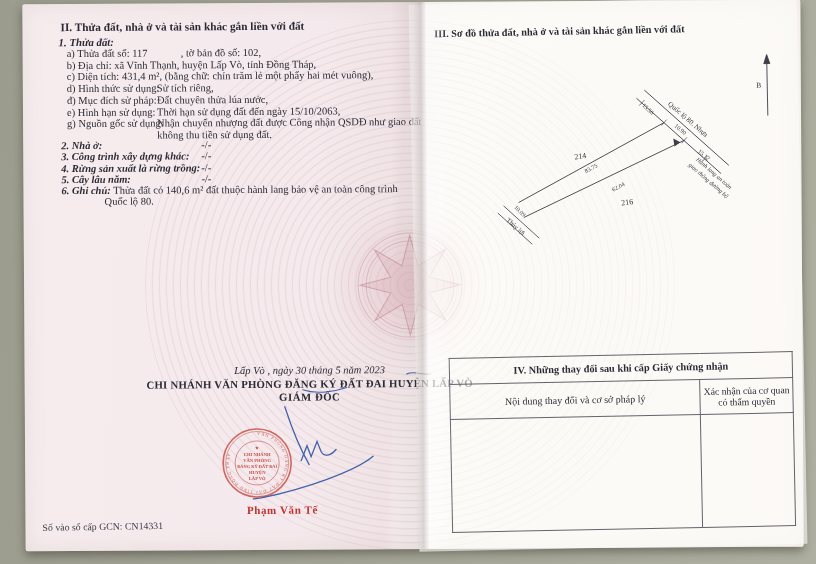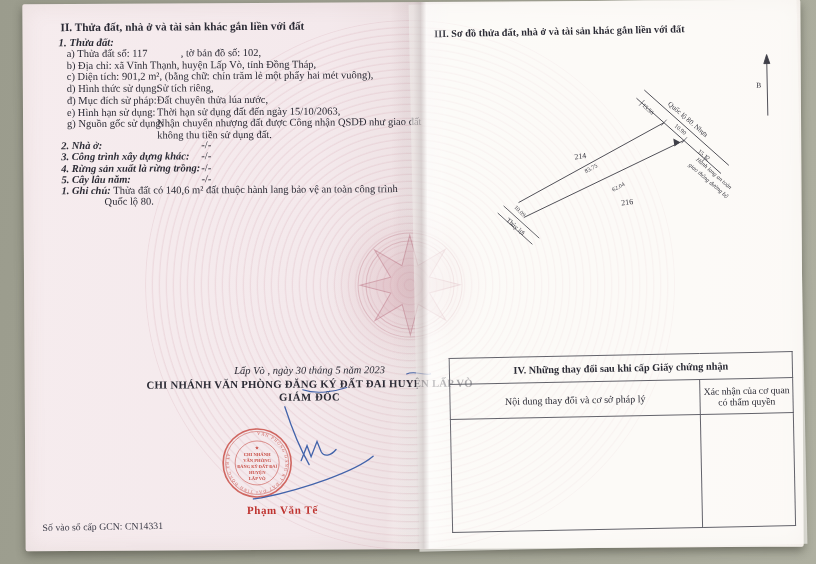--- a/index.html
+++ b/index.html
@@ -62,34 +62,34 @@
       <polygon points="55,5 63,35.6 90.4,19.6 74.4,47 105,55 74.4,63 90.4,90.4 63,74.4 55,105 47,74.4 19.6,90.4 35.6,63 5,55 35.6,47 19.6,19.6 47,35.6" fill="rgba(205,150,163,.18)" stroke="rgba(190,120,136,.5)" stroke-width="1"></polygon>
     </svg>
 
     <div id="left-content">
       <div class="abs sec-title" style="left:38px;top:18px;">II. Thửa đất, nhà ở và tài sản khác gắn liền với đất</div>
       <div class="abs sub-title" style="left:36px;top:33px;">1. Thửa đất:</div>
 
       <div class="abs" style="left:44px;top:44px;">
         <div class="row"><span class="lblw-a">a) Thửa đất số: 117</span><span>, tờ bản đồ số: 102,</span></div>
         <div class="row"><span>b) Địa chỉ:</span><span> xã Vĩnh Thạnh, huyện Lấp Vò, tỉnh Đồng Tháp,</span></div>
-        <div class="row"><span>c) Diện tích: 901,2 m²,</span><span> (bằng chữ: chín trăm lẻ một phẩy hai mét vuông),</span></div>
+        <div class="row"><span>c) Diện tích: 431,4 m²,</span><span> (bằng chữ: chín trăm lẻ một phẩy hai mét vuông),</span></div>
         <div class="row"><span class="lblw">d) Hình thức sử dụng:</span><span>Sử tích riêng,</span></div>
         <div class="row"><span class="lblw">đ) Mục đích sử pháp:</span><span>Đất chuyên thửa lúa nước,</span></div>
         <div class="row"><span class="lblw">e) Hình hạn sử dụng:</span><span>Thời hạn sử dụng đất đến ngày 15/10/2063,</span></div>
         <div class="row"><span class="lblw">g) Nguồn gốc sử dụng:</span><span>Nhận chuyển nhượng đất được Công nhận QSDĐ như giao đất</span></div>
         <div class="row" style="padding-left:90px;">không thu tiền sử dụng đất.</div>
       </div>
 
       <div class="abs num-rows" style="left:38px;top:136px;">
         <div class="row"><span class="num-lbl">2. Nhà ở:</span><span>-/-</span></div>
         <div class="row"><span class="num-lbl">3. Công trình xây dựng khác:</span><span>-/-</span></div>
         <div class="row"><span class="num-lbl">4. Rừng sản xuất là rừng trồng:</span><span>-/-</span></div>
         <div class="row"><span class="num-lbl">5. Cây lâu năm:</span><span>-/-</span></div>
-        <div class="row"><span style="font-weight:bold;font-style:italic;">1. Ghi chú:</span><span> Thửa đất có 140,6 m² đất thuộc hành lang bảo vệ an toàn công trình</span></div>
+        <div class="row"><span style="font-weight:bold;font-style:italic;">6. Ghi chú:</span><span> Thửa đất có 140,6 m² đất thuộc hành lang bảo vệ an toàn công trình</span></div>
         <div class="row" style="padding-left:43px;">Quốc lộ 80.</div>
       </div>
 
       <div class="sign-block">
         <div class="sign-date">Lấp Vò , ngày 30 tháng 5 năm 2023</div>
         <div class="sign-office">CHI NHÁNH VĂN PHÒNG ĐĂNG KÝ ĐẤT ĐAI HUYỆN LẤP VÒ</div>
         <div class="sign-role">GIÁM ĐỐC</div>
       </div>
 
       <svg id="stamp-svg" width="80" height="80" viewBox="0 0 80 80">

